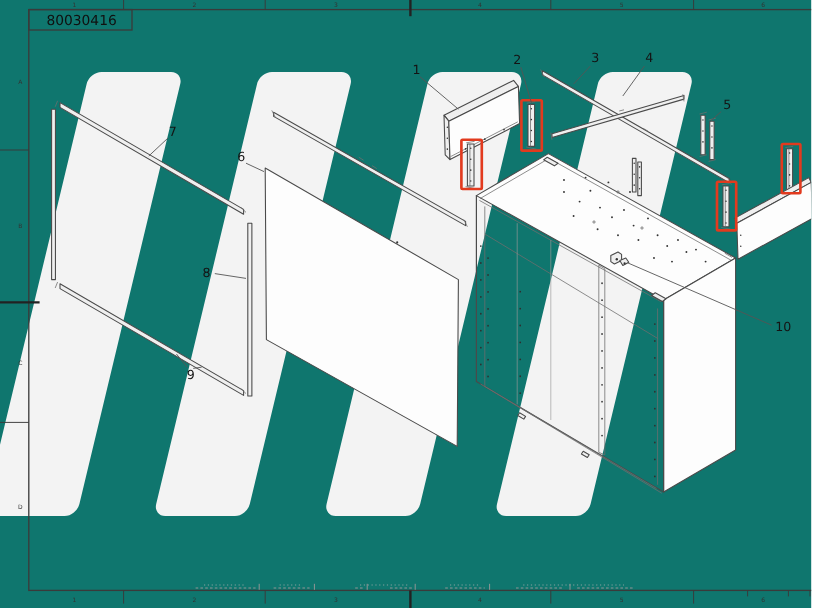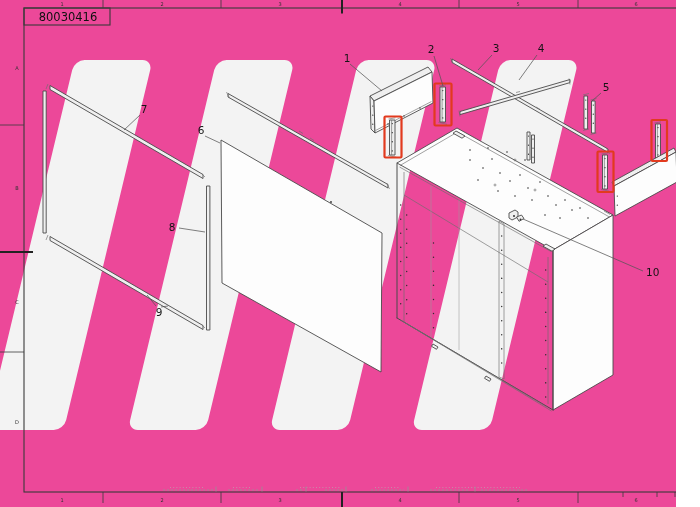--- a/index.html
+++ b/index.html
@@ -1,16 +1,16 @@
 <!DOCTYPE html>
 <html><head>
 <meta charset="utf-8">
 <style>
   html,body{margin:0;padding:0;background:#fff;}
-  .stage{position:relative;width:676px;height:507px;background:#ec4899;overflow:hidden;
+  .stage{position:relative;width:676px;height:507px;background:#0f766e;overflow:hidden;
          font-family:"DejaVu Sans",sans-serif;}
   svg{display:block}
   .s    {stroke:#4a4a4a;stroke-width:1;fill:none;stroke-linecap:round;stroke-linejoin:round}
   .sf   {stroke:#4a4a4a;stroke-width:.9;fill:#fdfdfd;stroke-linejoin:round}
   .sg   {stroke:#4a4a4a;stroke-width:.9;fill:#efefef;stroke-linejoin:round}
   .thin {stroke:#6e6e6e;stroke-width:.65;fill:none}
   .faint{stroke:#9a9a9a;stroke-width:.55;fill:none}
   .dots {stroke:#2f2f2f;stroke-width:1.4;stroke-dasharray:.1 14;stroke-linecap:round;fill:none}
   .dots2{stroke:#2f2f2f;stroke-width:1.2;stroke-dasharray:.1 9;stroke-linecap:round;fill:none}
   .lead {stroke:#555;stroke-width:.75;fill:none}

